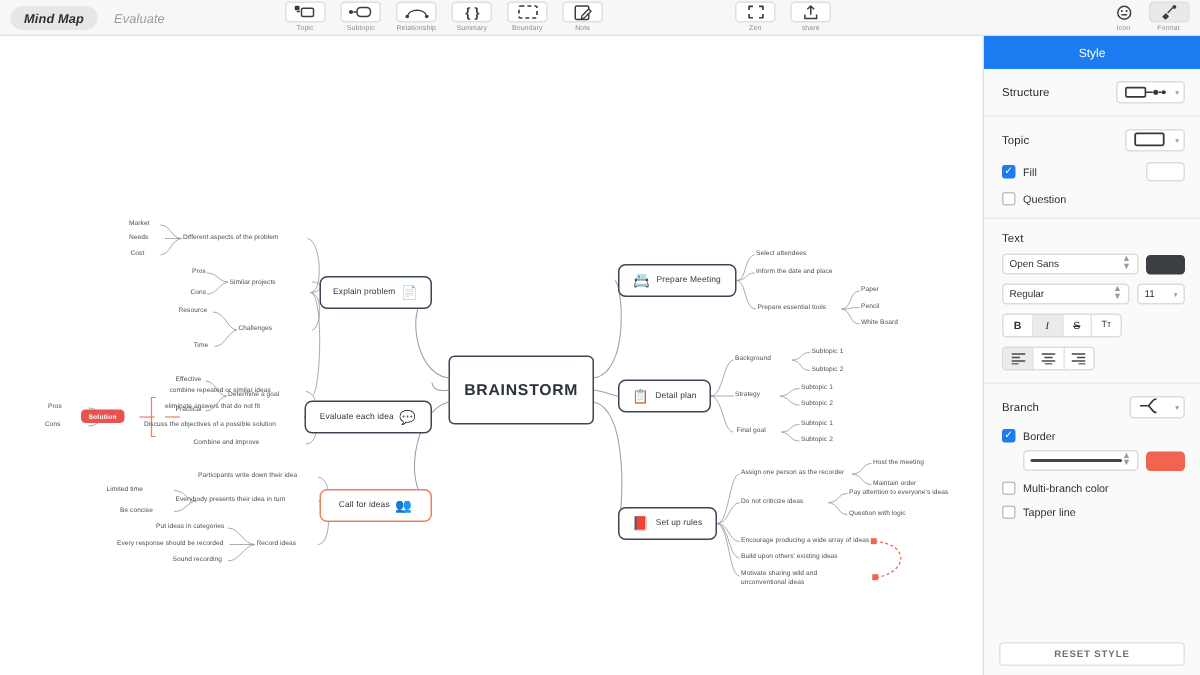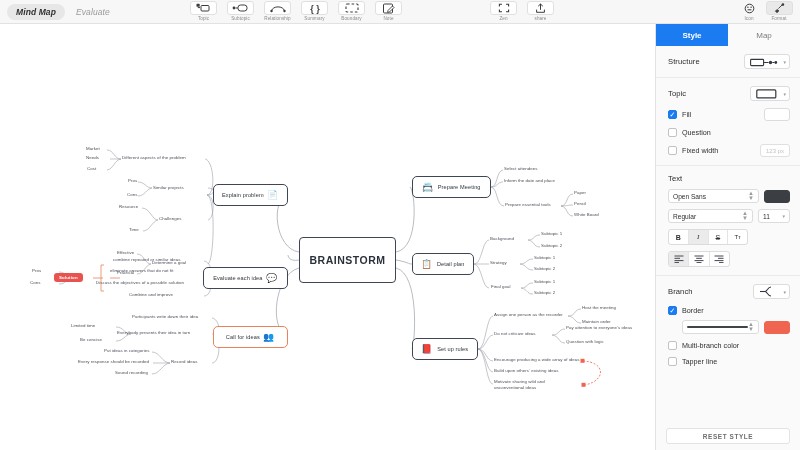--- a/index.html
+++ b/index.html
@@ -87,21 +87,21 @@
 
   
   .panel {
     width: 145px; min-width: 145px;
     background: #fafafa; border-left: 1px solid #e2e2e2;
     display: flex; flex-direction: column; position: relative;
   }
   .panel-tabs { display: flex; height: 22px; min-height: 22px; }
   .ptab {
     flex: 1; display: flex; align-items: center; justify-content: center;
-    font-size: 8px; font-weight: bold; cursor: pointer;
+    font-size: 8px; font-weight: normal; cursor: pointer;
   }
   .ptab.active { background: #1b7bf0; color: #ffffff; }
   .ptab.inactive { background: #fafafa; color: #7d7d7d; font-weight: normal; }
 
   .sec { padding: 8px 10px 8px 12px; border-bottom: 1px solid #ebebeb; }
   .sec.nb { border-bottom: none; }
   .sec-row { display: flex; align-items: center; justify-content: space-between; }
   .sec-title { font-size: 7.6px; font-weight: normal; color: #2a2a2a; letter-spacing: .1px; }
 
   .dd {
@@ -479,21 +479,20 @@
       <div class="leaf" style="left:566px; top:315px;">Question with logic</div>
       <div class="leaf" style="left:494px; top:333px;">Encourage producing a wide array of ideas</div>
       <div class="leaf" style="left:494px; top:344px;">Build upon others' existing ideas</div>
       <div class="leaf w" style="left:494px; top:355px;">Motivate sharing wild and unconventional ideas</div>
     </div>
 
     <div class="panel">
 
       <div class="panel-tabs">
         <div class="ptab active">Style</div>
-        <div class="ptab inactive">Map</div>
       </div>
 
       <div class="sec">
         <div class="sec-row">
           <div class="sec-title">Structure</div>
           <div class="dd w46">
             <span>
               <svg width="28" height="9" viewBox="0 0 28 9">
                   <rect x="0.6" y="1.4" width="13" height="6.2" rx=".8" fill="none" stroke="#33383f" stroke-width="1.1"></rect>
                   <path d="M14 4.5 H18.5" stroke="#33383f" stroke-width="1"></path>
@@ -524,25 +523,20 @@
           <div class="cb on">✓</div>
           <div class="cb-lbl">Fill</div>
           <div class="swatch"></div>
         </div>
 
         <div class="cb-row">
           <div class="cb"></div>
           <div class="cb-lbl">Question</div>
         </div>
 
-        <div class="cb-row">
-          <div class="cb"></div>
-          <div class="cb-lbl">Fixed width</div>
-          <div class="numbox">123 px</div>
-        </div>
       </div>
 
       <div class="sec">
         <div class="sec-title">Text</div>
 
         <div class="row-g">
           <div class="fld" style="flex:1;">
             <span>Open Sans</span>
             <span class="stp">▲<br>▼</span>
           </div>

